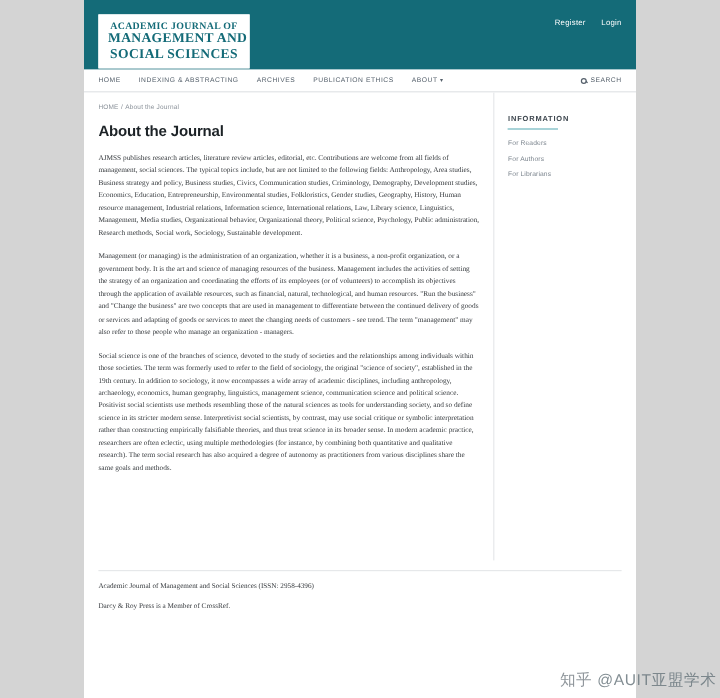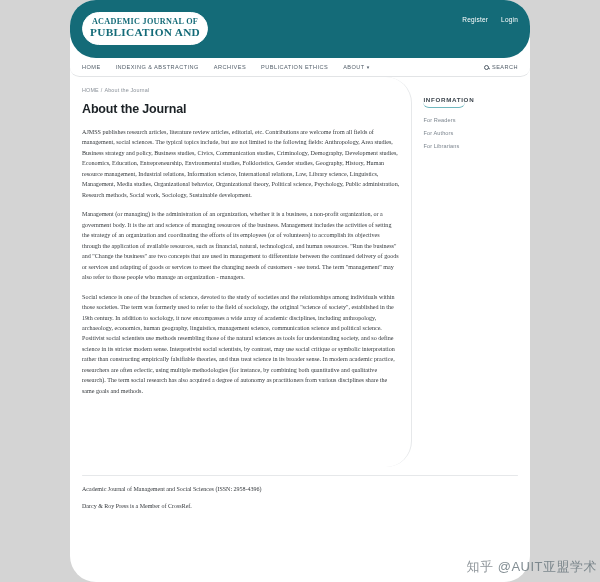--- a/index.html
+++ b/index.html
@@ -1,15 +1,15 @@
 <!DOCTYPE html>
 <html><head>
 <meta charset="utf-8">
 <style>
-  * { box-sizing: border-box; border-radius: 26px; }
+  * { box-sizing: border-box; }
   html, body {
     margin: 0; padding: 0;
     width: 600px; height: 582px;
     overflow: hidden;
   }
   body {
     background: #d4d4d4;
     font-family: "Liberation Sans", sans-serif;
     position: relative;
   }
@@ -219,21 +219,22 @@
 </style>
 </head>
 <body>
 
 <div class="page">
 
   <div class="site-header">
 
     <div class="logo-box">
       <div class="logo-line logo-line1">ACADEMIC JOURNAL OF</div>
-      <div class="logo-line logo-line2">PUBLICATION AND</div>
+      <div class="logo-line logo-line2">MANAGEMENT AND</div>
+      <div class="logo-line logo-line3">SOCIAL SCIENCES</div>
     </div>
 
     <div class="user-nav">
       <a href="#">Register</a>
       <a href="#">Login</a>
     </div>
 
   </div>
 
   <div class="main-nav">

